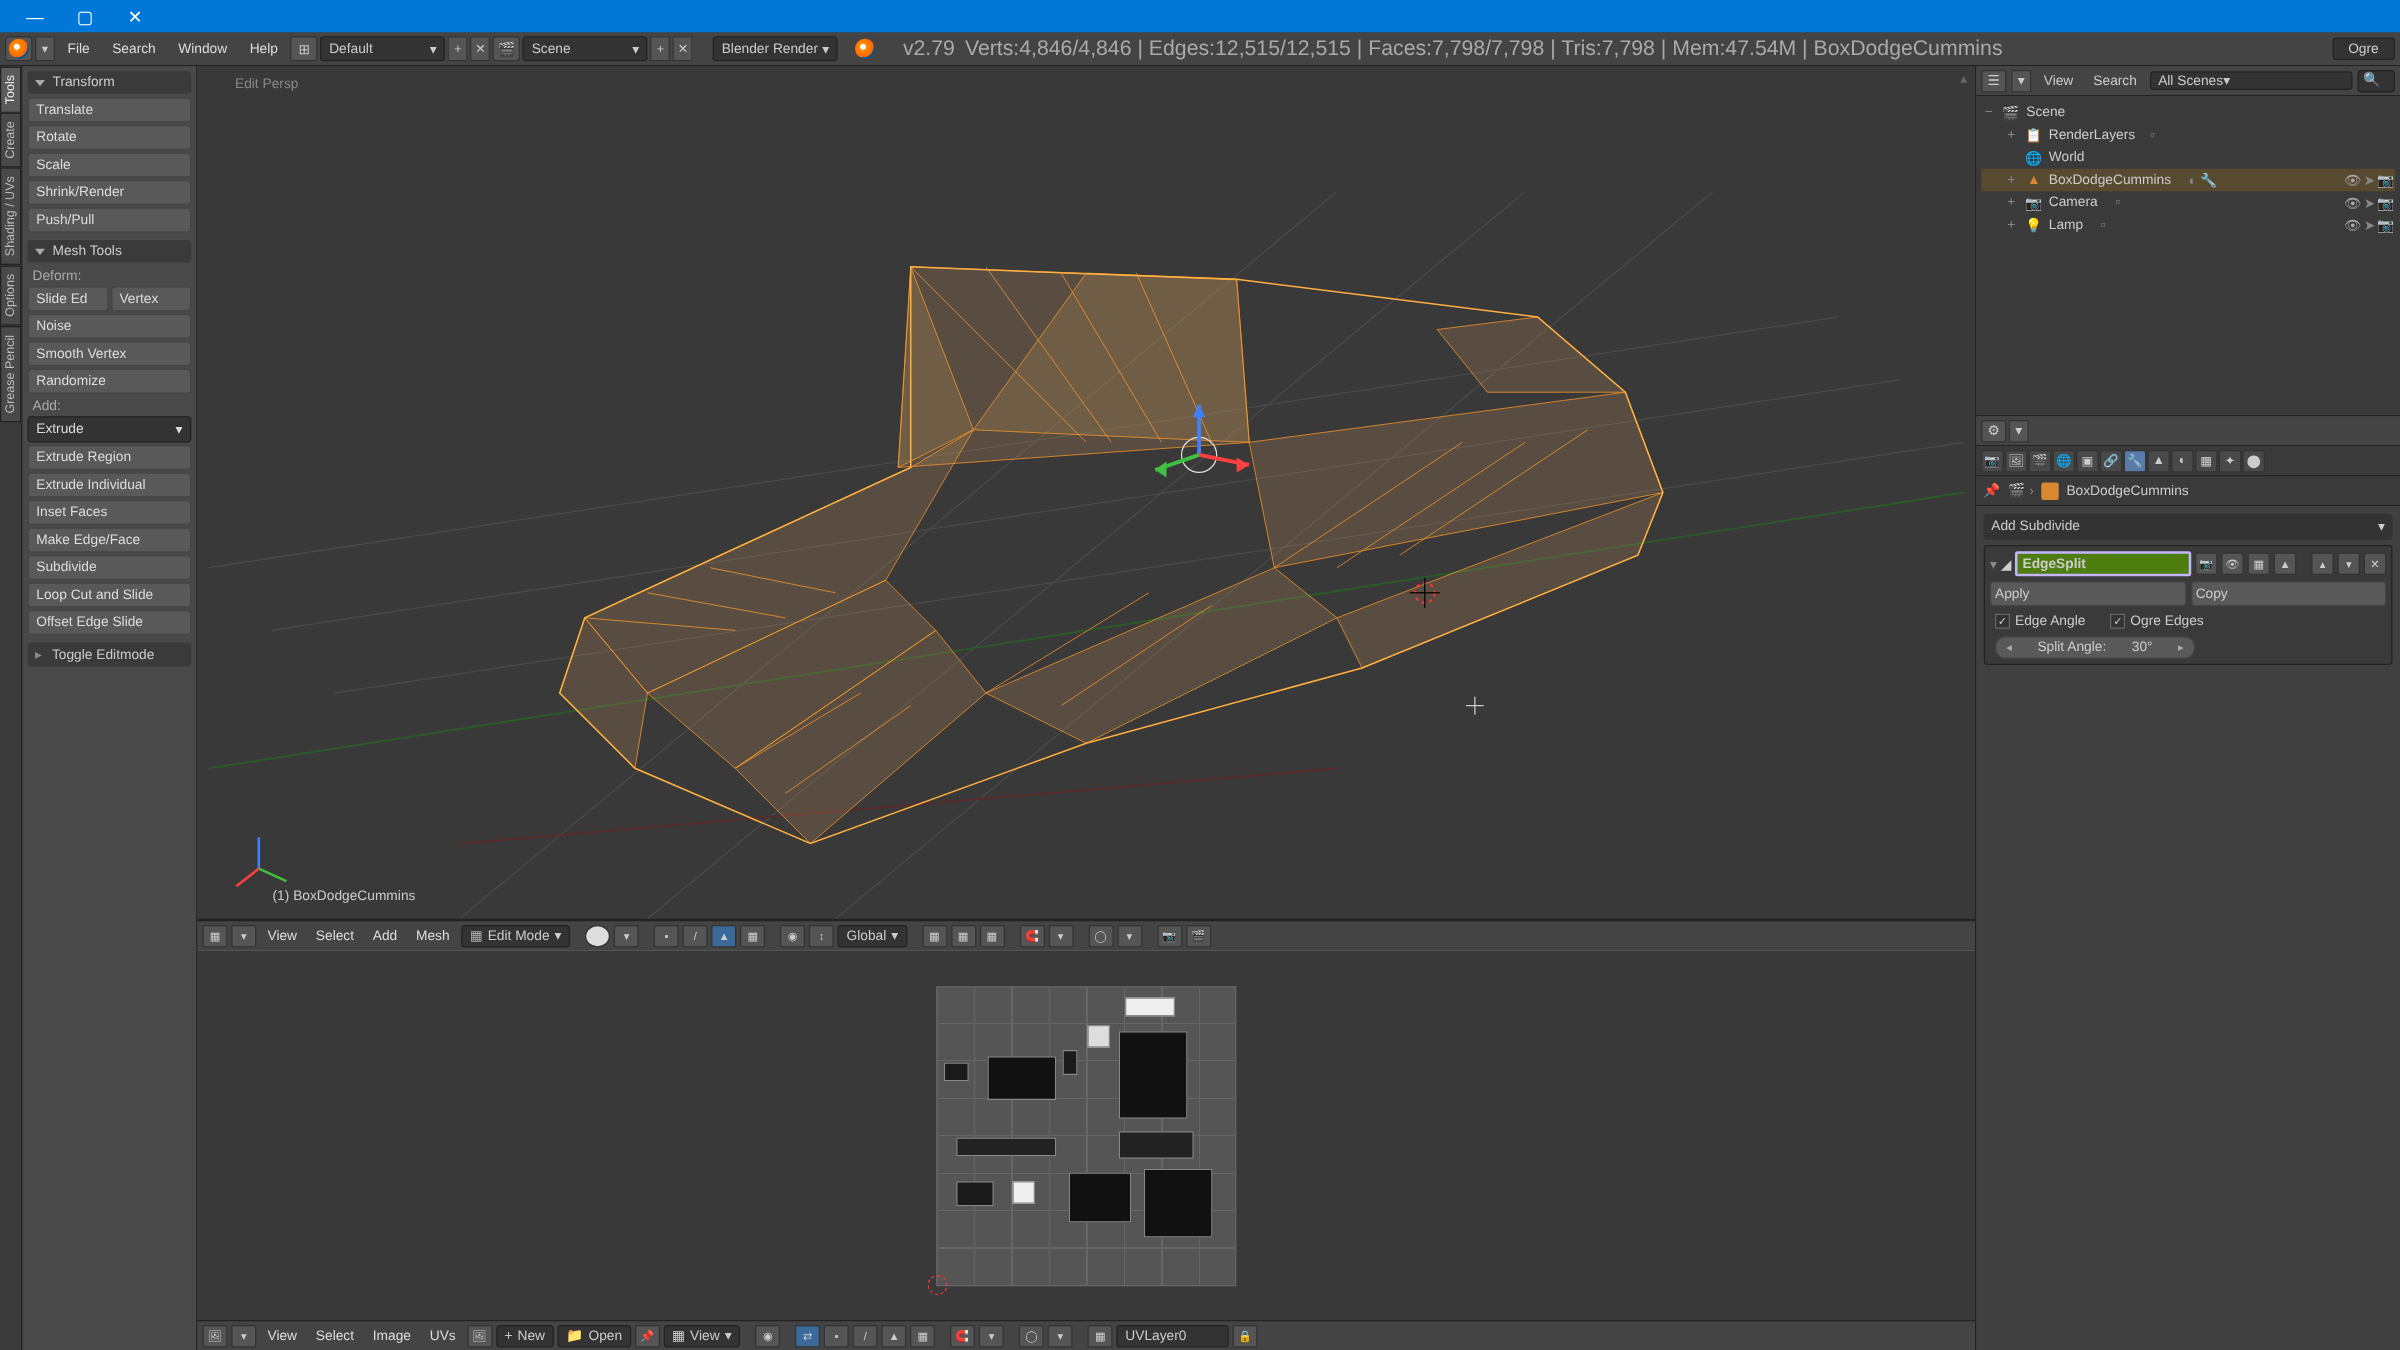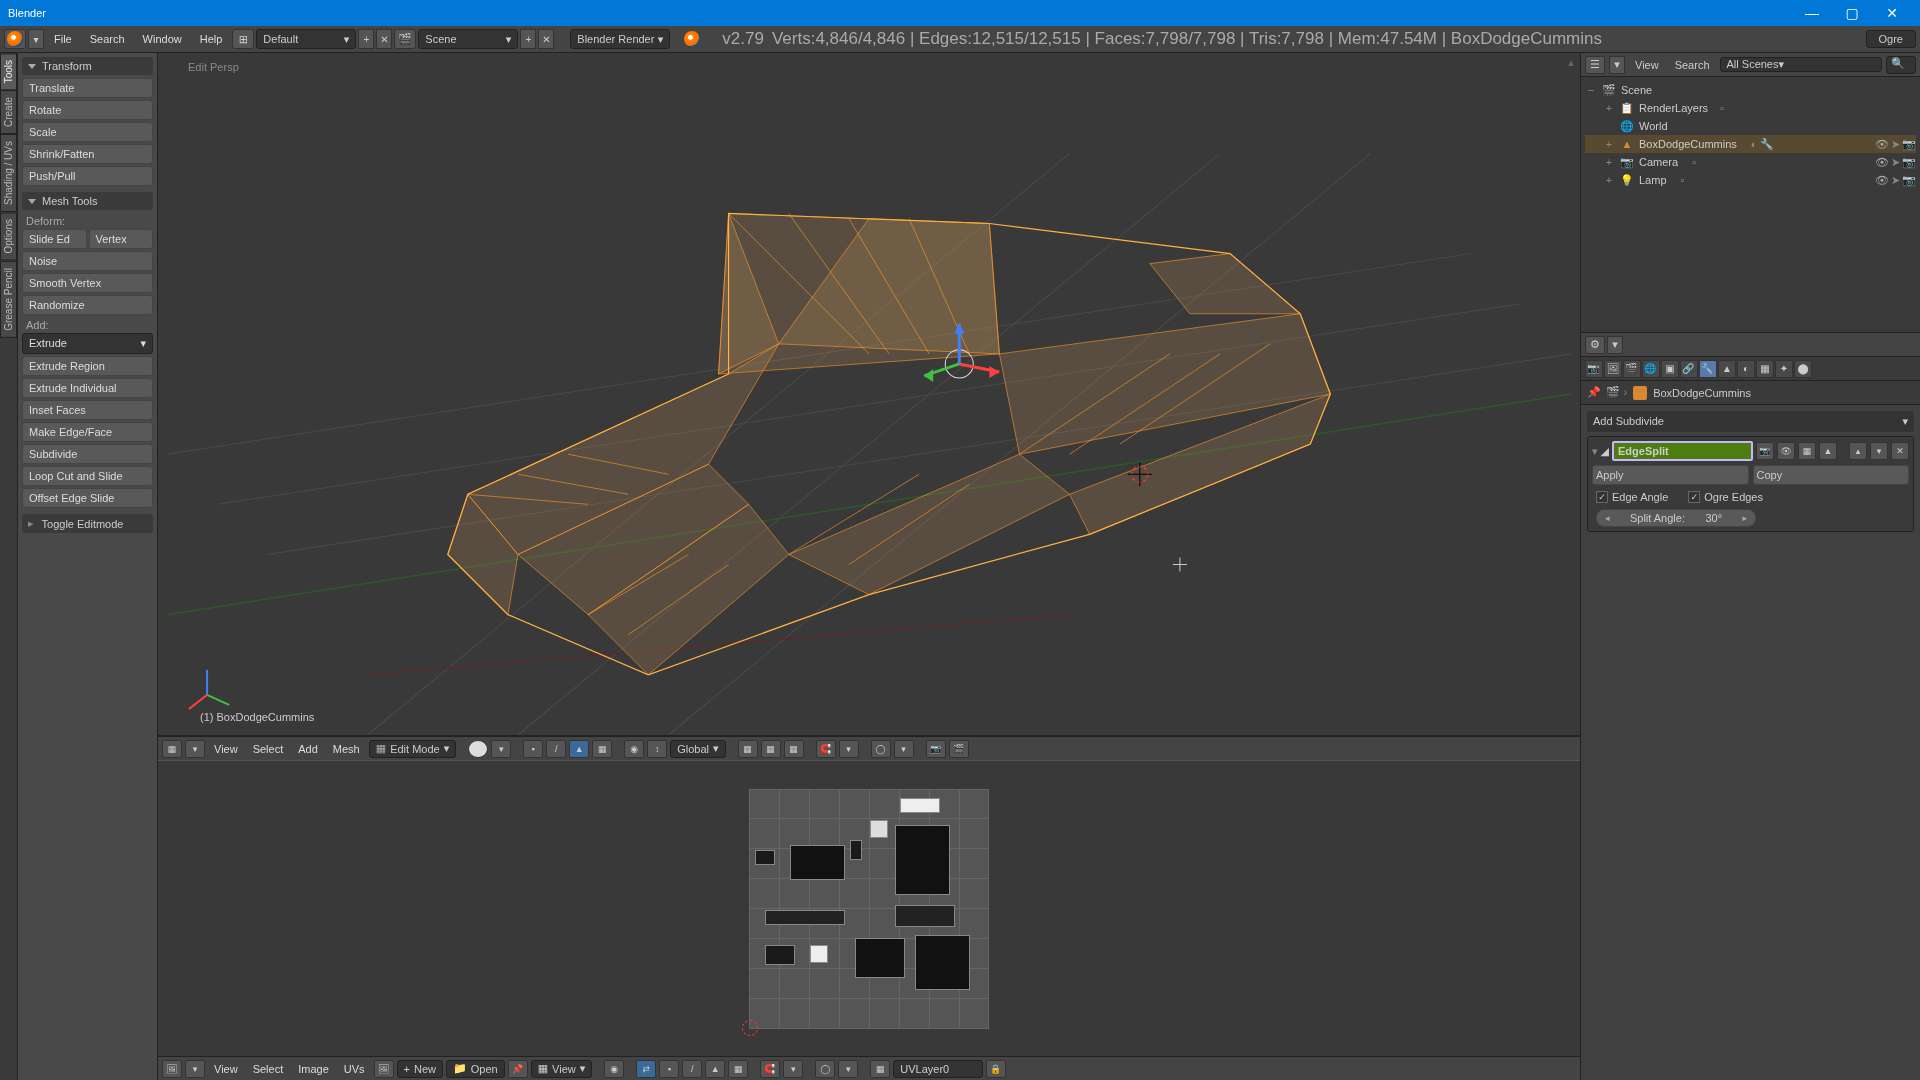--- a/index.html
+++ b/index.html
@@ -37,21 +37,21 @@
 .toolpanel .label { padding: 2px 4px; color: #aaa; font-size: 11px; }
 .toolpanel .dropdown { background: #333; border: 1px solid #222; border-radius: 3px; padding: 3px 6px; color: #ddd; width:100%; margin-bottom:2px; display:flex; justify-content:space-between;}
 .triangle { display:inline-block; width:0; height:0; border-left:4px solid transparent; border-right:4px solid transparent; border-top:5px solid #aaa; margin-right:2px;}
 
 
 .centerarea { flex: 1; display: flex; flex-direction: column; }
 
 
 .viewport3d { flex: 1; background: #393939; position: relative; border-bottom: 1px solid #222; overflow:hidden;}
 .viewport3d .persplabel { position: absolute; top: 8px; left: 30px; color: #888; font-size: 11px; }
-.viewport3d .objlabel { position: absolute; bottom: 12px; left: 42px; color: #ccc; font-size: 11px; }
+.viewport3d .objlabel { position: absolute; bottom: 12px; left: 60px; color: #ccc; font-size: 11px; }
 .viewport3d svg { width:100%; height:100%;}
 
 
 .vpheader { height: 24px; background: #444; display: flex; align-items: center; padding: 0 4px; gap: 3px; border-top: 1px solid #222;}
 .vpheader .iconbtn { width: 20px; height: 18px; background: #555; border: 1px solid #333; border-radius: 2px; display:flex; align-items:center; justify-content:center; font-size:9px;}
 .vpheader .iconbtn.active { background: #3a6a9a; }
 .vpheader .menuitem { padding: 0 6px; color: #ddd; }
 .vpheader .dropdown { background: #333; border: 1px solid #222; border-radius: 3px; height: 18px; padding: 0 6px; display: flex; align-items: center; gap:4px;}
 .vpheader .sep { width: 6px; }
 
@@ -98,21 +98,20 @@
 .cb { width:12px; height:12px; background:#333; border:1px solid #666; display:inline-flex; align-items:center; justify-content:center; font-size:9px;}
 .numfield { display:flex; align-items:center; background:#595959; border:1px solid #444; border-radius:8px; padding:2px 8px; width:160px; justify-content:space-between; margin-left:4px;}
 .numfield .arrow { color:#aaa; font-size:9px;}
 
 .plusresize { position:absolute; width:14px; height:14px; color:#666; font-size:11px; display:flex; align-items:center; justify-content:center;}
 </style>
 </head>
 <body>
 
 <div class="titlebar">
-  <span class="title">Blender</span>
   <div class="winbtn">—</div>
   <div class="winbtn">▢</div>
   <div class="winbtn close">✕</div>
 </div>
 
 <div class="infoheader">
   <div class="iconbtn">
       <div class="blender-logo"></div>
     </div>
   <div class="smallbtn">▾</div>
@@ -157,21 +156,21 @@
   </div>
 
   <div class="toolpanel">
     <div class="panelhead">
         <span class="triangle"></span>
         <span>Transform</span>
       </div>
     <div class="btn">Translate</div>
     <div class="btn">Rotate</div>
     <div class="btn">Scale</div>
-    <div class="btn">Shrink/Fatten</div>
+    <div class="btn">Shrink/Render</div>
     <div class="btn">Push/Pull</div>
 
     <div class="panelhead" style="margin-top:6px;">
         <span class="triangle"></span>
         <span>Mesh Tools</span>
       </div>
     <div class="label">Deform:</div>
     <div class="btnrow">
       <div class="btn">Slide Ed</div>
       <div class="btn">Vertex</div>

